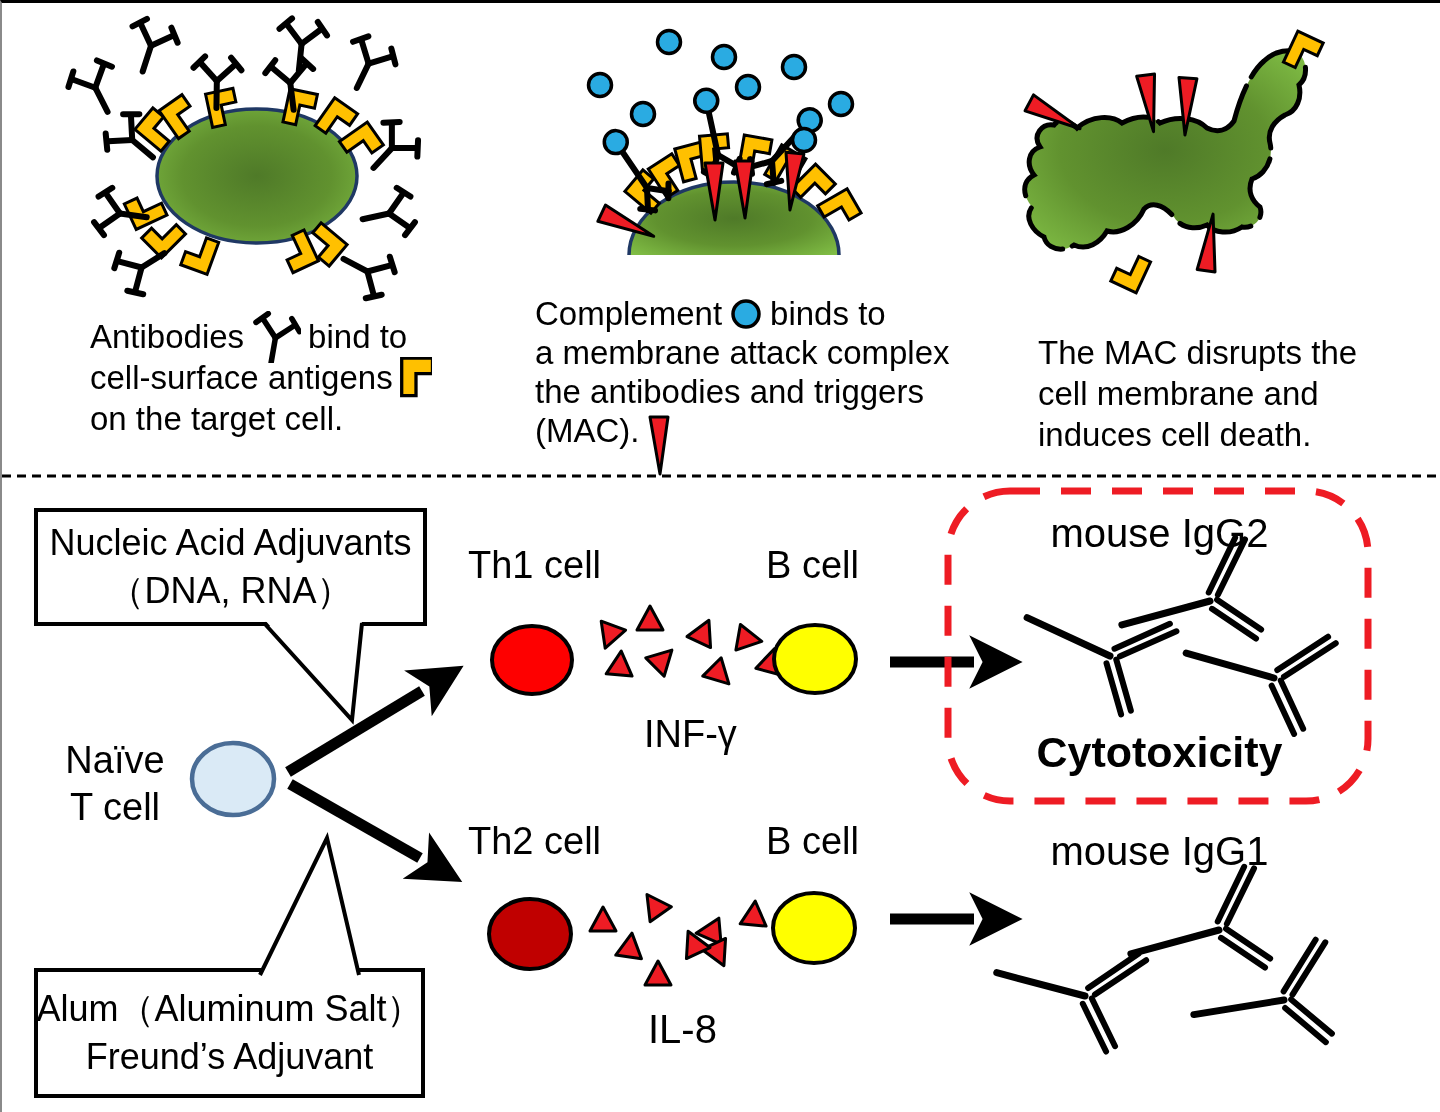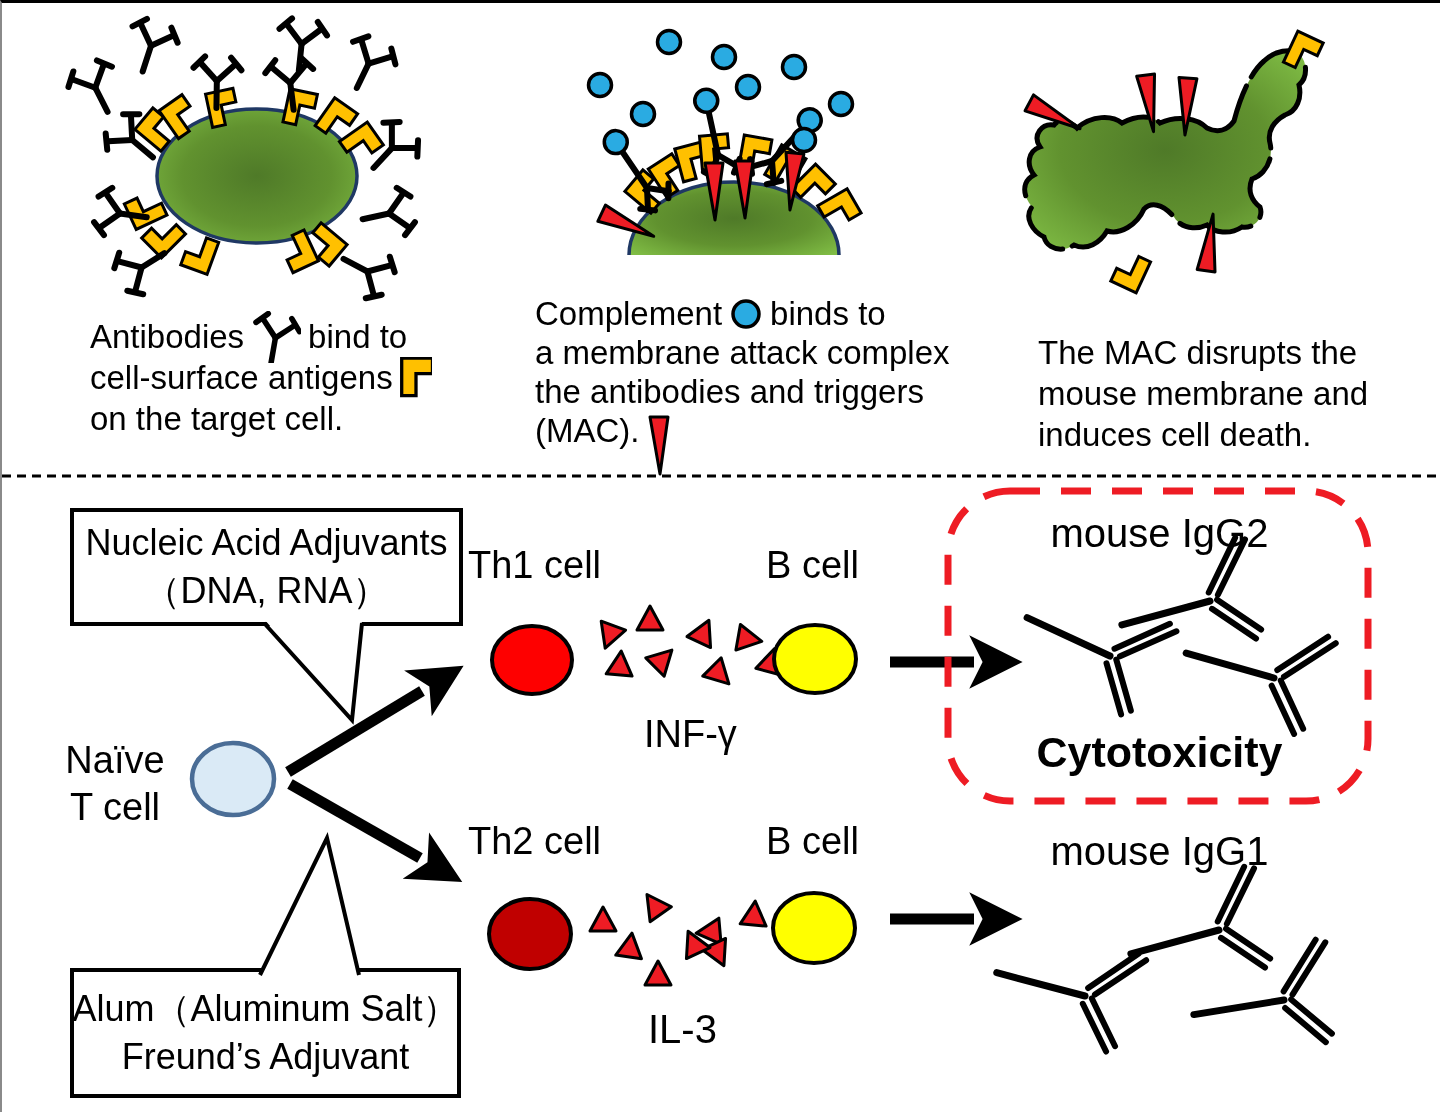--- a/index.html
+++ b/index.html
@@ -35,21 +35,21 @@
   .dashbox{fill:none;stroke:var(--box_dash_red);stroke-width:7;stroke-dasharray:30 21}
 
   
   .cap{position:absolute;font-size:33px;line-height:41px;z-index:3;white-space:nowrap}
   .cap .row{display:flex;align-items:center;gap:7px;height:41px}
   .lbl{position:absolute;z-index:3;font-size:38px;white-space:nowrap}
   .ctr{text-align:center}
   .bubble{
     position:absolute;z-index:1;background:#fff;border:4px solid #000;box-sizing:border-box;
     display:flex;flex-direction:column;justify-content:center;align-items:center;
-    font-size:36px;line-height:48px;text-align:center;white-space:nowrap;margin-left:36px;
+    font-size:36px;line-height:48px;text-align:center;white-space:nowrap;
   }
   .bold{font-weight:bold}
 </style>
 </head>
 <body>
 
 <div id="stage">
 
   <svg width="0" height="0" style="position:absolute" aria-hidden="true">
     <defs>
@@ -209,21 +209,21 @@
           <use href="#sym-spike"></use>
         </svg>
     </div>
   </div>
 
   <div class="cap" style="left:1036px;top:329px">
     <div class="row">
         <span>The MAC disrupts the</span>
       </div>
     <div class="row">
-        <span>mouse membrane and</span>
+        <span>cell membrane and</span>
       </div>
     <div class="row">
         <span>induces cell death.</span>
       </div>
   </div>
 
   <div class="bubble" style="left:32px;top:505px;width:393px;height:118px">
     <div>Nucleic Acid Adjuvants</div>
     <div>（DNA, RNA）</div>
   </div>
@@ -303,20 +303,20 @@
     <div>Naïve</div>
     <div>T cell</div>
   </div>
 
   <div class="lbl" style="left:466px;top:541px">Th1 cell</div>
   <div class="lbl" style="left:764px;top:541px">B cell</div>
   <div class="lbl" style="left:642px;top:710px">INF-γ</div>
 
   <div class="lbl" style="left:466px;top:817px">Th2 cell</div>
   <div class="lbl" style="left:764px;top:817px">B cell</div>
-  <div class="lbl" style="left:646px;top:1004px;font-size:40px">IL-3</div>
+  <div class="lbl" style="left:646px;top:1004px;font-size:40px">IL-8</div>
 
   <div class="lbl ctr" style="left:950px;top:508px;width:415px;font-size:40px">mouse IgG2</div>
   <div class="lbl ctr bold" style="left:950px;top:725px;width:415px;font-size:43px">Cytotoxicity</div>
 
   <div class="lbl ctr" style="left:950px;top:826px;width:415px;font-size:40px">mouse IgG1</div>
 
 </div>
 
 </body></html>

